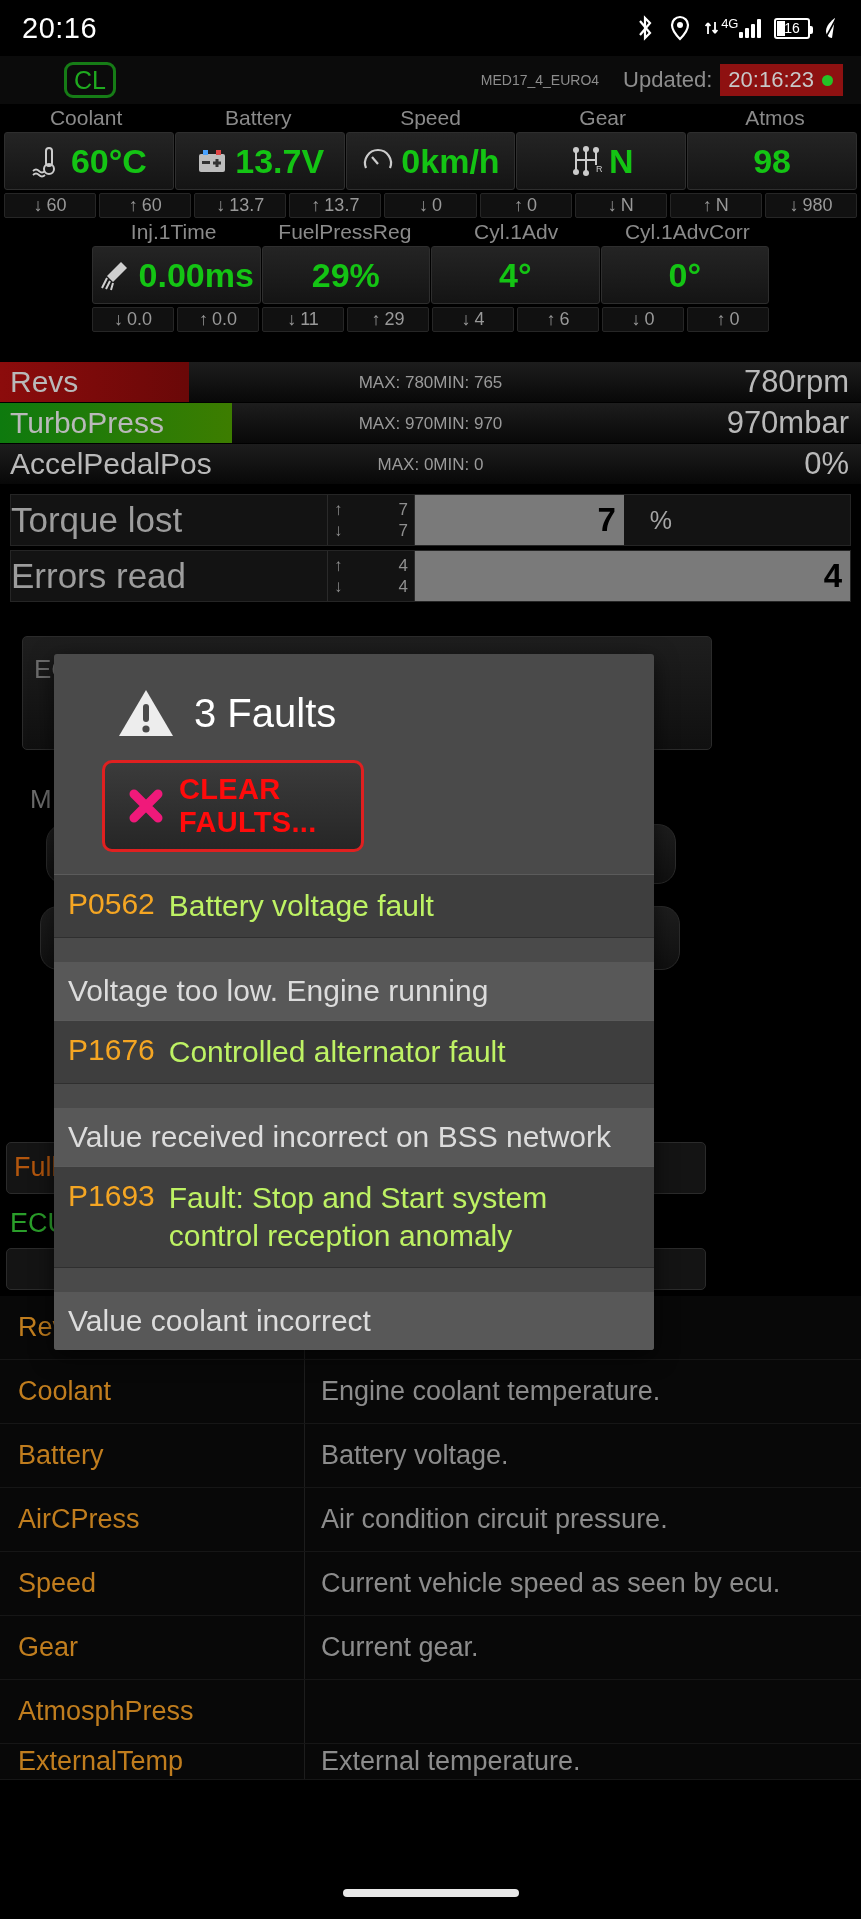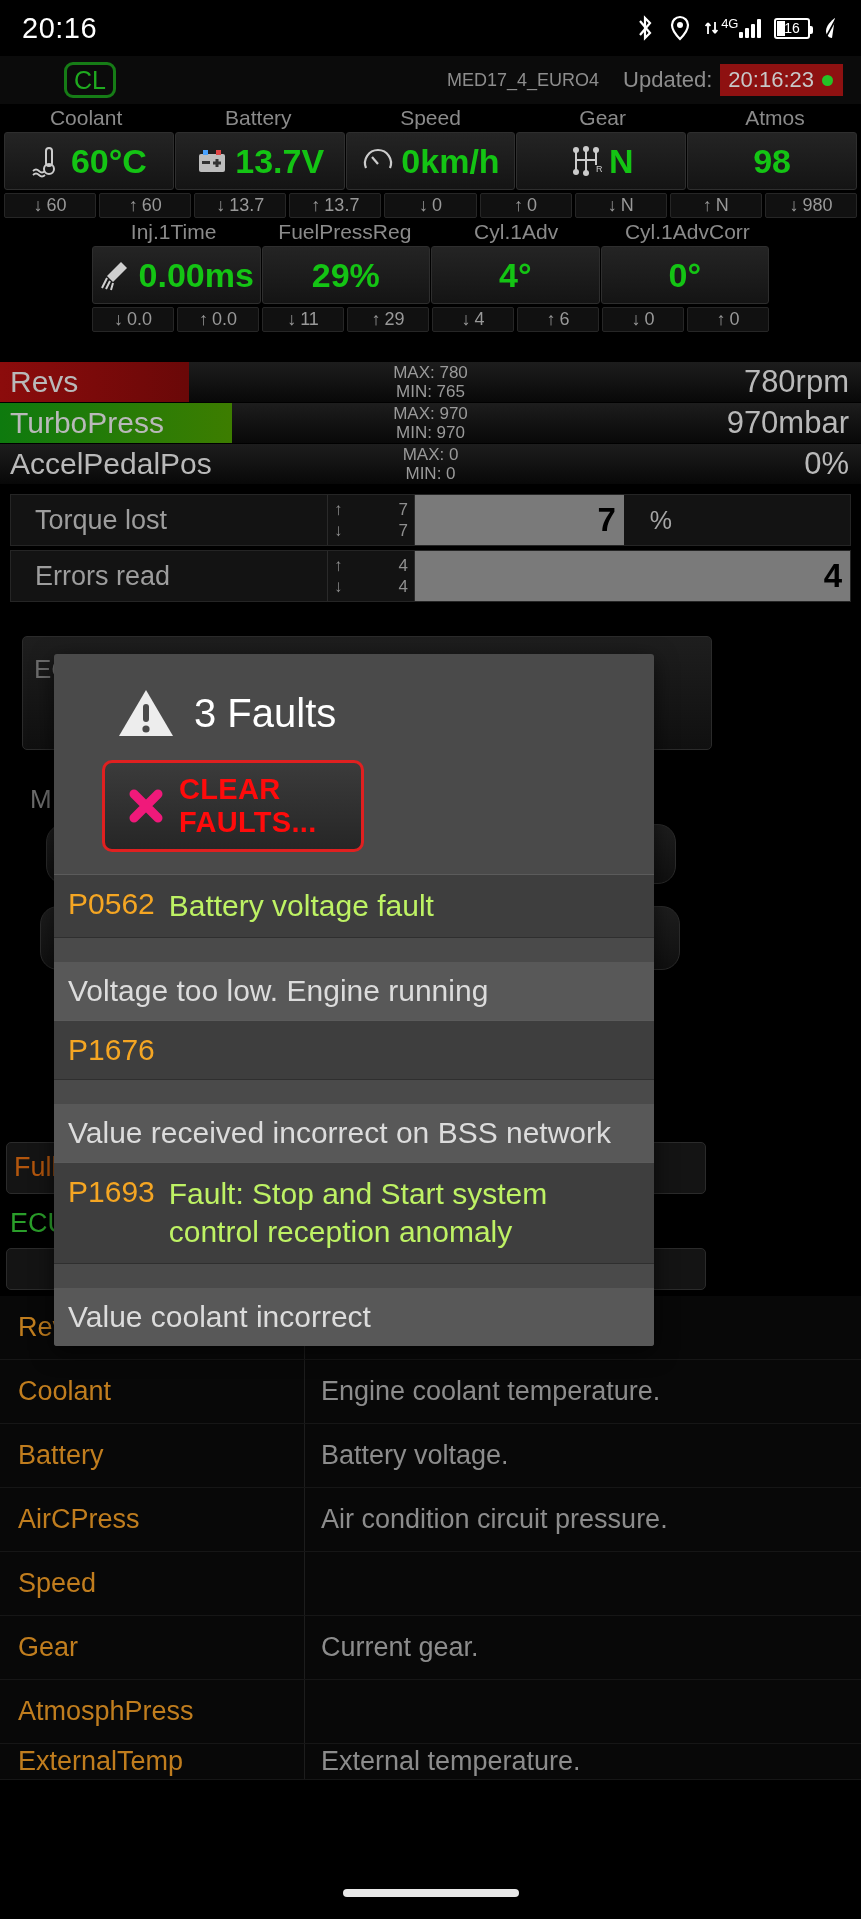--- a/index.html
+++ b/index.html
@@ -38,21 +38,21 @@
   
   .app-header {
     position:absolute; top:56px; left:0; width:861px; height:48px;
     background:#0b0b0b; display:flex; align-items:center; padding: 0 14px;
   }
   .cl-badge {
     width: 52px; height: 36px; border: 3px solid #167c16; border-radius: 9px;
     color:#1faa1f; font-size: 25px; display:flex; align-items:center; justify-content:center;
     margin-left: 50px; font-weight: 400;
   }
-  .hdr-ecu { margin-left: auto; color:#8d8d8d; font-size: 18px; }
+  .hdr-ecu { margin-left: auto; color:#8d8d8d; font-size: 14px; }
   .hdr-upd { color:#8d8d8d; font-size: 22px; margin-left: 24px; }
   .hdr-time {
     background:#8e1111; color:#c8c8c8; font-size: 22px; padding: 3px 10px 3px 8px;
     margin-left: 8px; display:flex; align-items:center; gap:8px; margin-right: 4px;
   }
   .dot-green { width:11px;height:11px;border-radius:50%;background:#25c225;display:block; }
 
   
   .gauge-block { position:absolute; left:0; width:861px; background:#000; }
   .gauge-labels { display:flex; height: 28px; }
@@ -83,34 +83,34 @@
     background: linear-gradient(#1d1d1d,#080808);
     border-bottom:1px solid #000; overflow:hidden;
   }
   .bargauge .fillbar { position:absolute; left:0; top:0; bottom:0; }
   .bargauge .bg-name {
     position:absolute; left:10px; top:0; height:100%; display:flex; align-items:center;
     color:#b9b9b9; font-size:30px; z-index:2; white-space:nowrap;
   }
   .bargauge .bg-mm {
     position:absolute; left:0; right:0; top:0; height:100%;
-    display:flex; flex-direction:column; align-items:center; justify-content:center;
+    display:flex; flex-direction:row; align-items:center; justify-content:center;
     color:#9a9a9a; font-size:17px; line-height:19px; z-index:2;
   }
   .bargauge .bg-val {
     position:absolute; right:12px; top:0; height:100%; display:flex; align-items:center;
     color:#b9b9b9; font-size:31px; z-index:2; white-space:nowrap;
   }
 
   
   .counters { position:absolute; left:0; width:861px; padding: 0 10px; }
   .crow { display:flex; height: 52px; margin-bottom: 4px; border:1px solid #252525; }
   .crow .cname {
-    flex: 0 0 316px; display:flex; align-items:center; padding-left: 24px;
-    color:#9d9d9d; font-size: 27px; background:#131313;
+    flex: 0 0 316px; display:flex; align-items:center; padding-left: 0;
+    color:#9d9d9d; font-size: 35px; background:#131313;
   }
   .crow .carrows {
     flex: 0 0 88px; border-left:1px solid #2a2a2a; border-right:1px solid #2a2a2a;
     background:#131313; display:flex; flex-direction:column; justify-content:center;
     padding: 0 6px;
   }
   .carrows div { display:flex; justify-content:space-between; color:#8f8f8f; font-size:17px; line-height:21px;}
   .crow .cvalwrap { flex: 1 1 auto; display:flex; background:#131313; }
   .crow .cval {
     background:#7a7a7a; color:#000; font-size:33px; font-weight:700;
@@ -430,20 +430,21 @@
     <div class="irow">
       <div class="ikey">Battery</div>
       <div class="ival">Battery voltage.</div>
     </div>
     <div class="irow">
       <div class="ikey">AirCPress</div>
       <div class="ival">Air condition circuit pressure.</div>
     </div>
     <div class="irow">
       <div class="ikey">Speed</div>
+      <div class="ival">Current vehicle speed as seen by ecu.</div>
     </div>
     <div class="irow">
       <div class="ikey">Gear</div>
       <div class="ival">Current gear.</div>
     </div>
     <div class="irow">
       <div class="ikey">AtmosphPress</div>
     </div>
     <div class="irow clipped">
       <div class="ikey">ExternalTemp</div>
@@ -476,20 +477,21 @@
       <div class="fault-row code">
         <span class="fault-code">P0562</span>
         <span class="fault-name">Battery voltage fault</span>
       </div>
       <div class="fault-row desc">
         <span class="fault-desc">Voltage too low. Engine running</span>
       </div>
 
       <div class="fault-row code">
         <span class="fault-code">P1676</span>
+        <span class="fault-name">Controlled alternator fault</span>
       </div>
       <div class="fault-row desc">
         <span class="fault-desc">Value received incorrect on BSS network</span>
       </div>
 
       <div class="fault-row code">
         <span class="fault-code">P1693</span>
         <span class="fault-name">Fault: Stop and Start system control reception anomaly</span>
       </div>
       <div class="fault-row desc">

